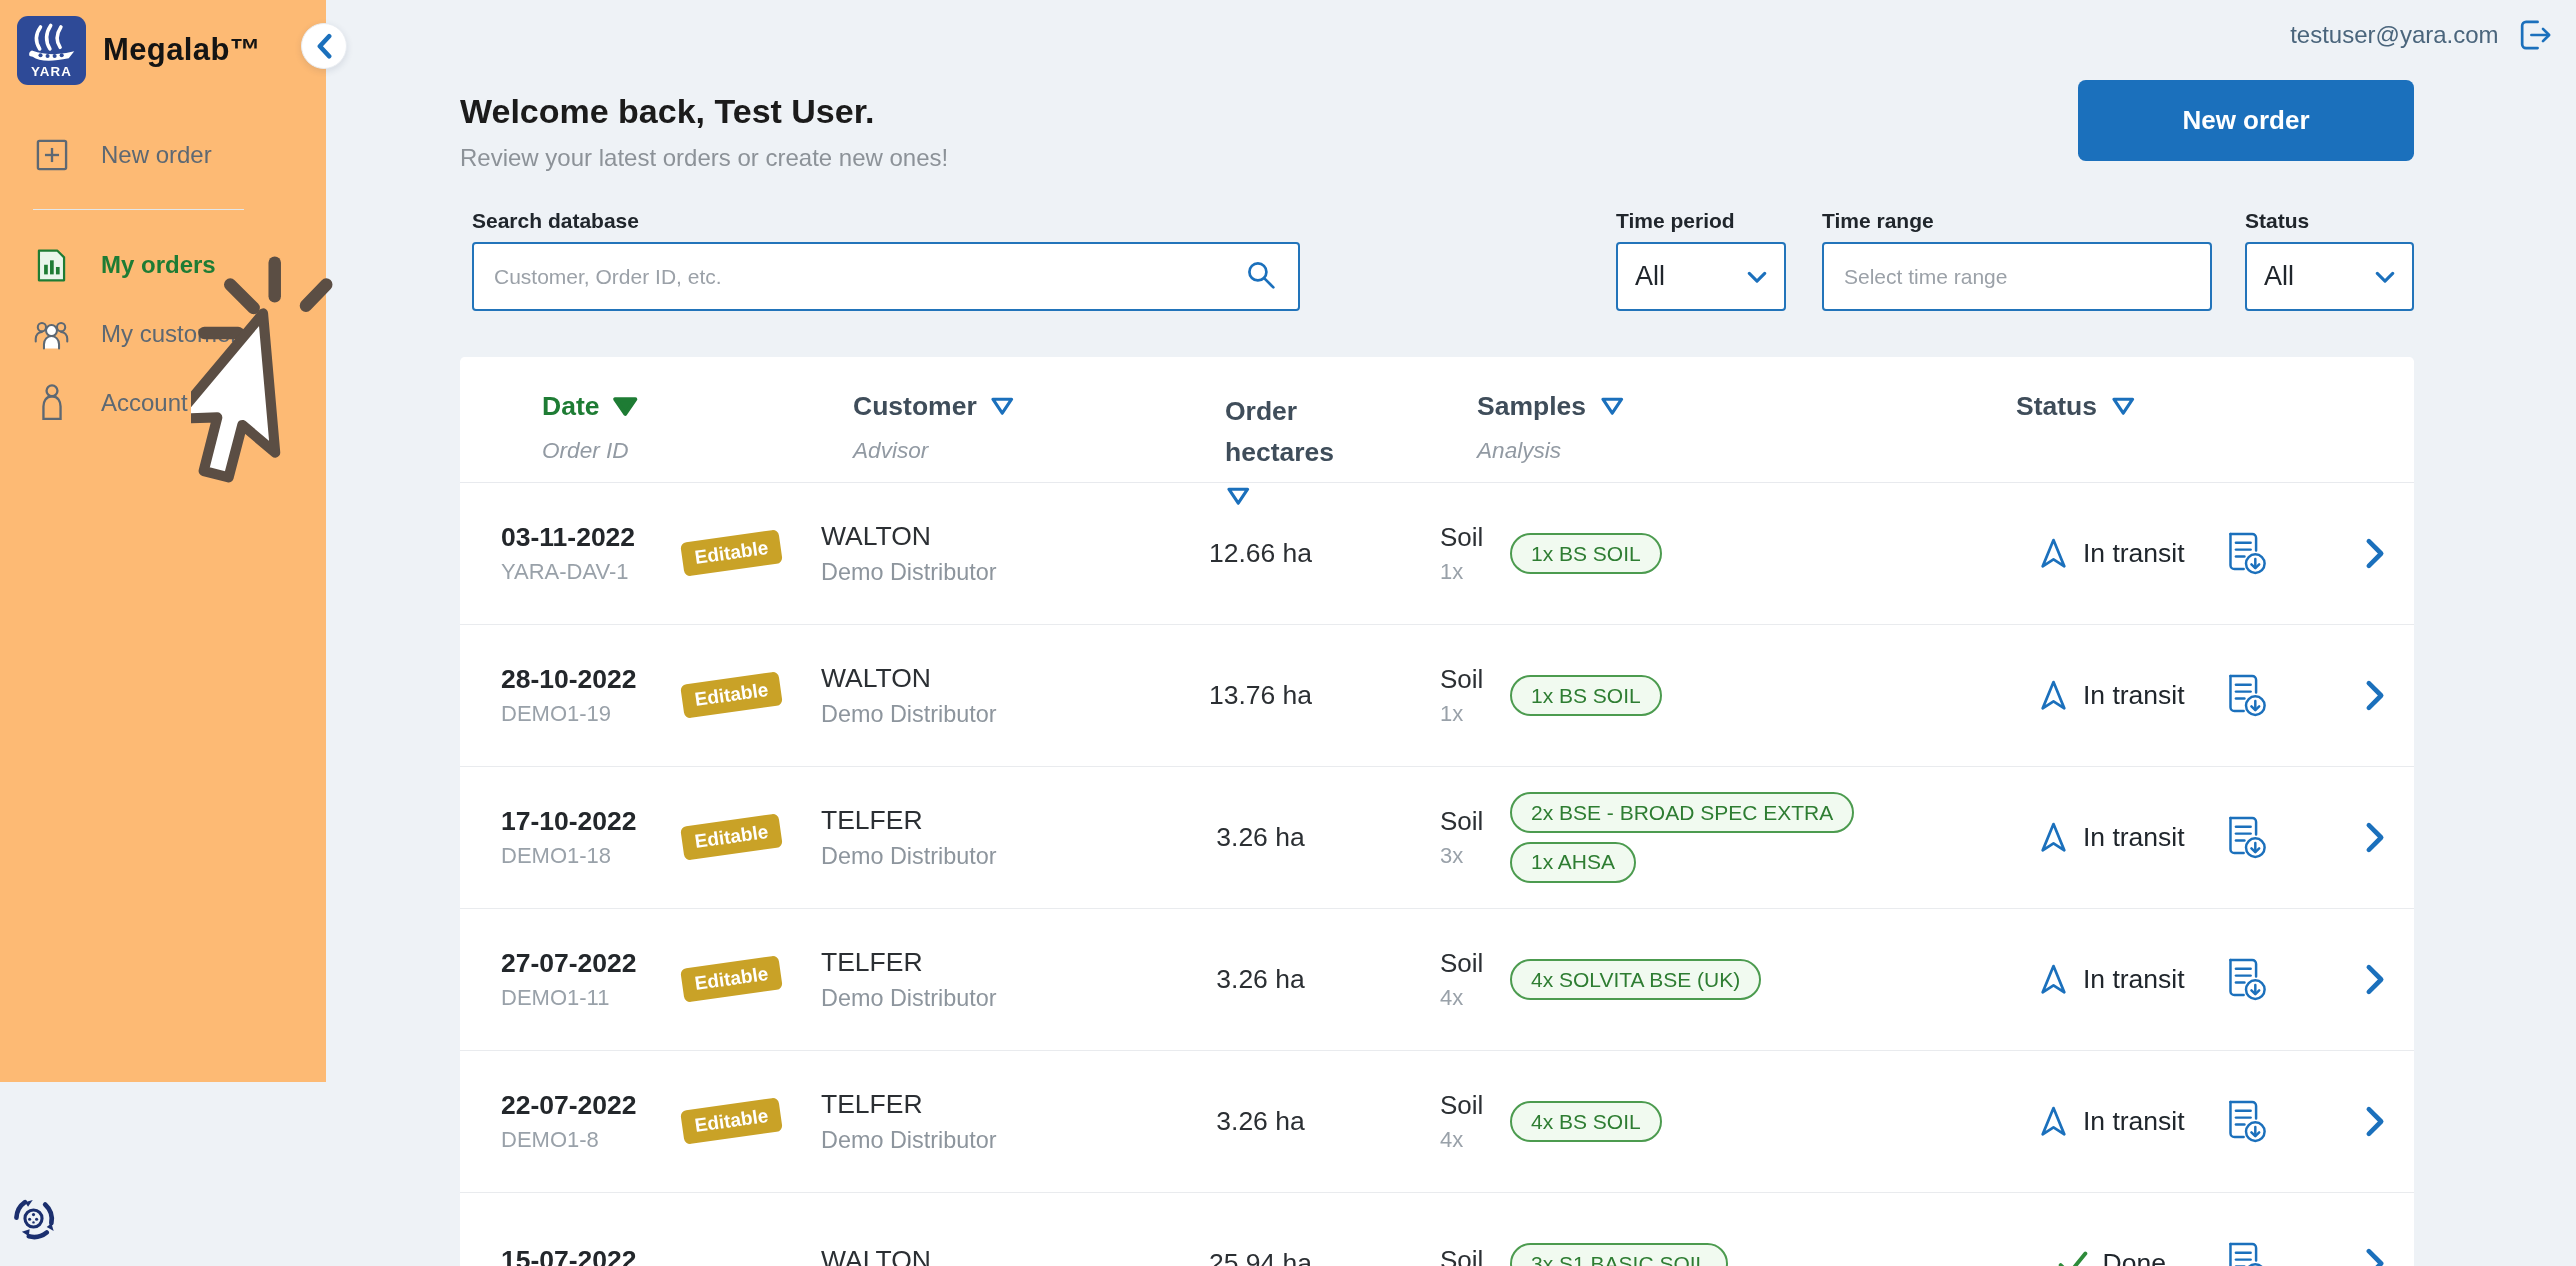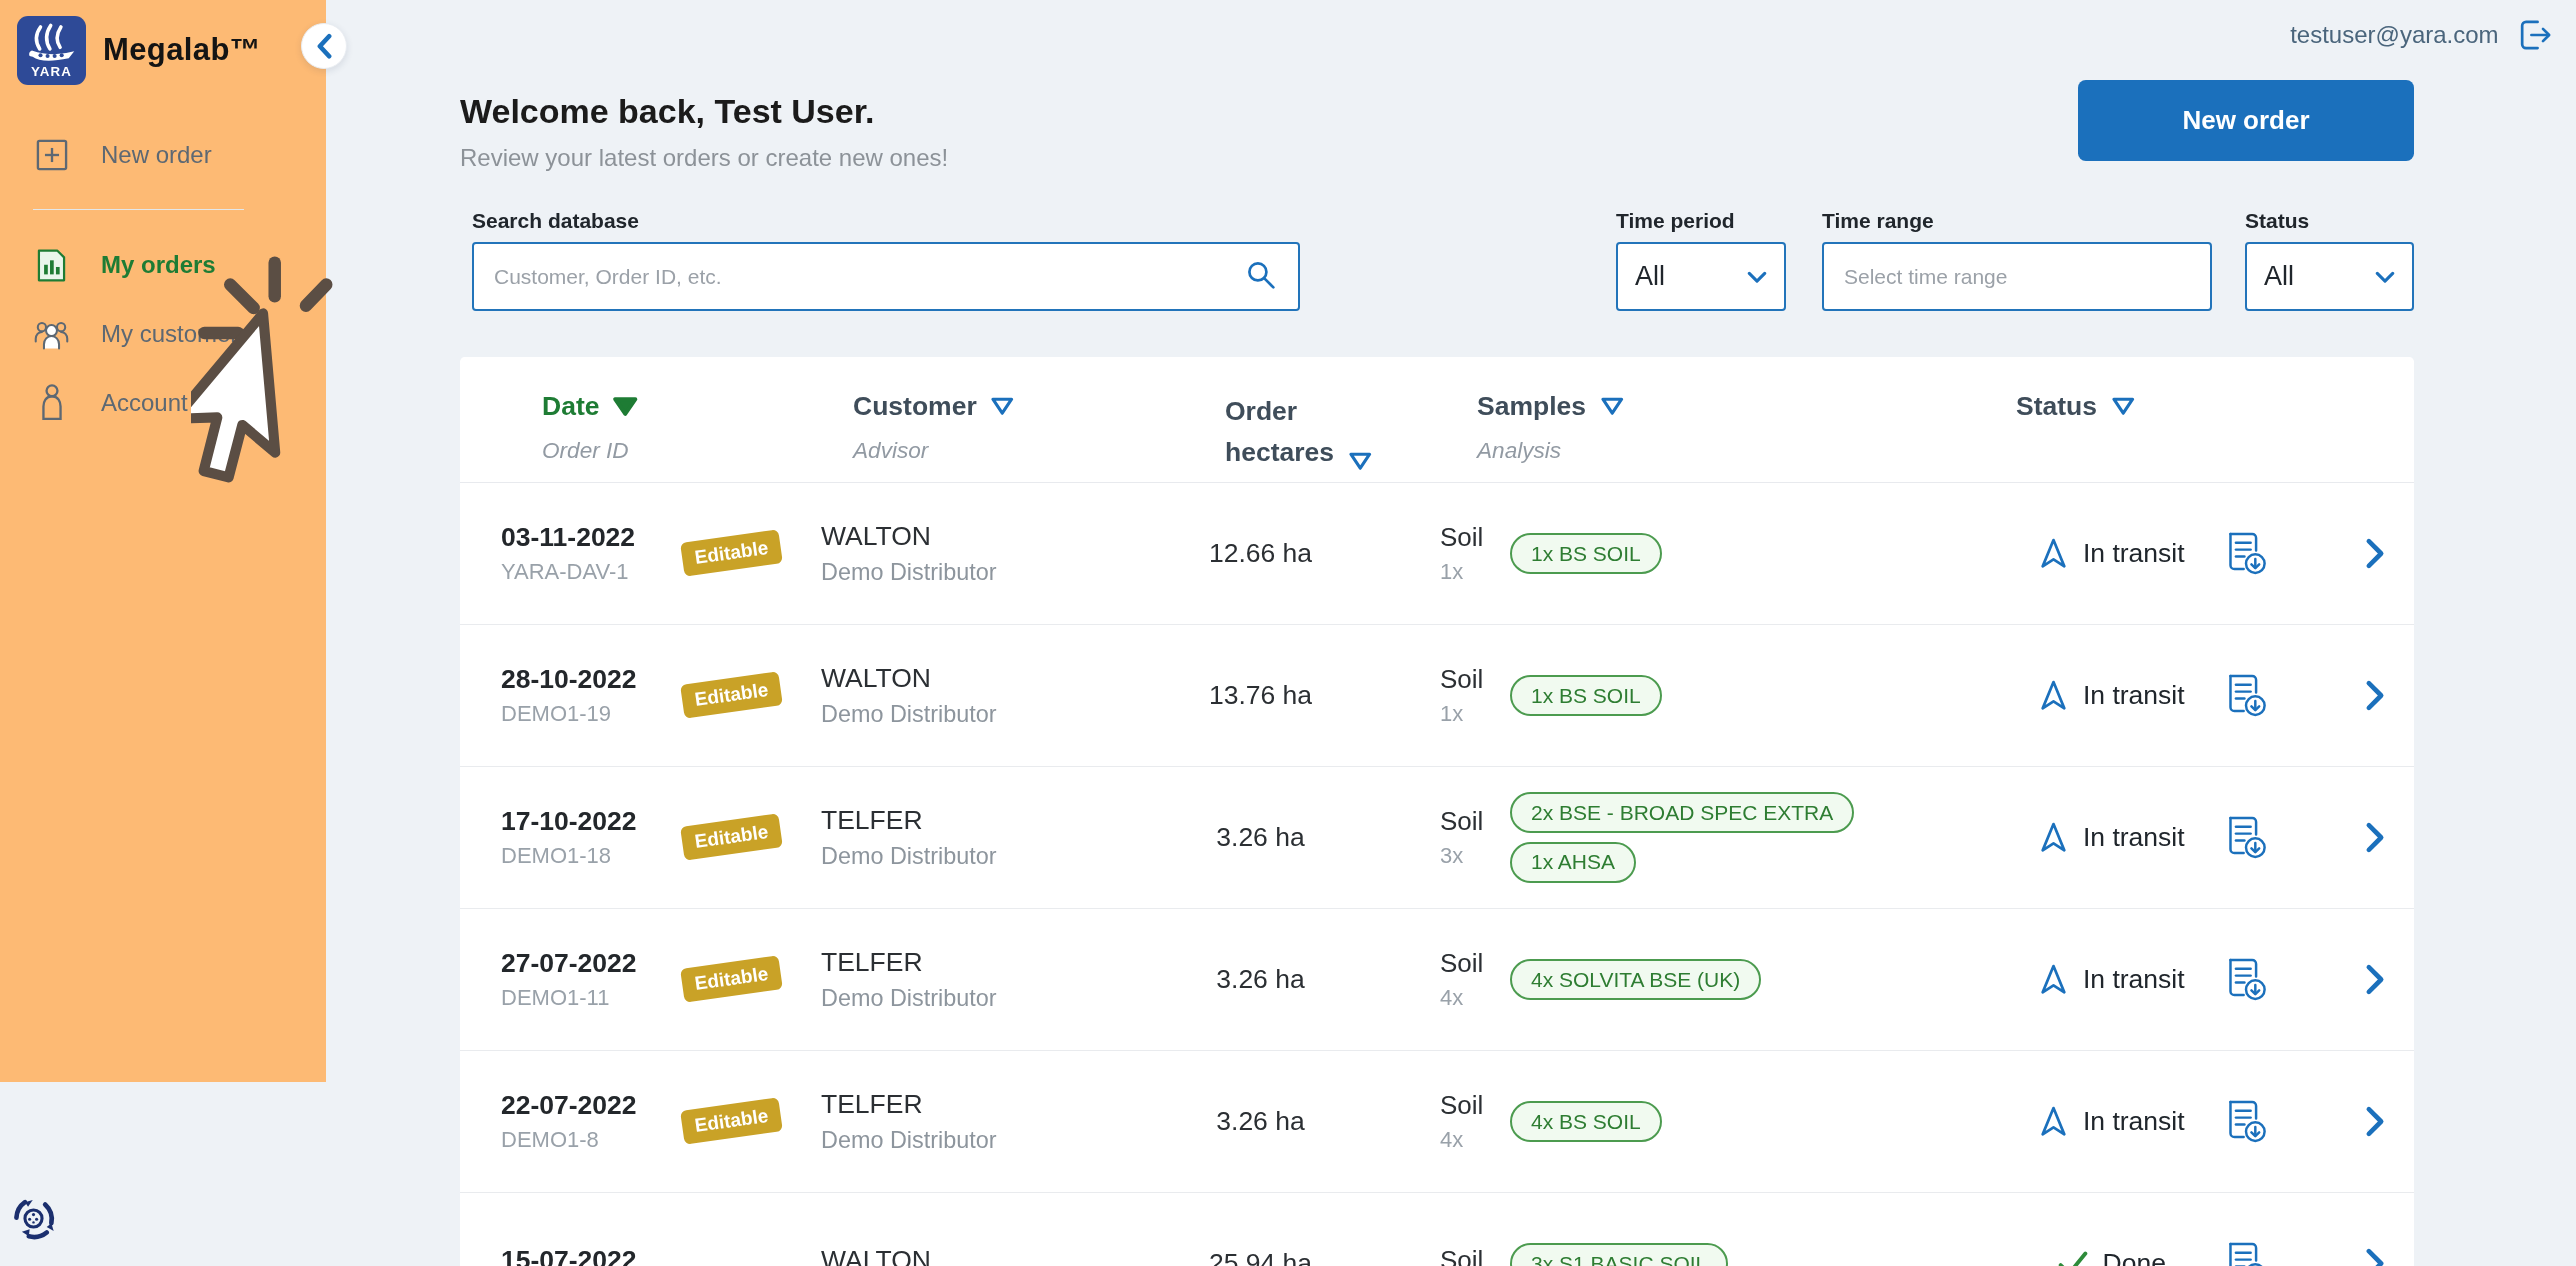--- a/index.html
+++ b/index.html
@@ -47,21 +47,21 @@
   .table-card{position:absolute;left:134px;right:162px;top:357px;background:#fff;border-radius:4.7px 4.7px 0 0;}
   .grid{display:grid;grid-template-columns:181px 139px 342px 195px 82px 70px 488px 226px 94px 1fr 47px;padding-left:41px;padding-right:15.6px;}
   .thead{height:125px;border-bottom:1.6px solid #e8eaee;align-items:start;}
   .th{padding-top:34px;display:flex;flex-direction:column;gap:15.6px;}
   .th-main{display:flex;align-items:center;gap:12.5px;font-size:26.5px;font-weight:bold;color:#3f4d5a;}
   .th-main.green{color:#1e7c34;}
   .th-sub{font-size:22.6px;color:#929aa3;font-style:italic;}
   .th-date{grid-column:1/3;padding-left:41px;}
   .th-customer{grid-column:3/4;padding-left:32px;}
   .th-hect{grid-column:4/6;padding-left:62px;}
-  .th-hect .th-main{align-items:flex-end;}
+  .th-hect .th-main{align-items:flex-start;flex-direction:column;}
   .hect-lines{line-height:1.55;}
   .th-samples{grid-column:6/8;padding-left:37px;justify-content:center;}
   .th-status{grid-column:8/9;padding-left:18px;}
 
   .row{height:141px;border-bottom:1.6px solid #e9ebee;align-items:center;}
   .cell{display:flex;flex-direction:column;gap:6.2px;justify-content:center;}
   .c-date .d1{font-size:26.5px;font-weight:bold;color:#23272b;}
   .c-date .d2{font-size:22px;color:#99a1a9;}
   .c-badge{align-items:flex-start;}
   .badge{background:#c9a227;color:#fff;font-size:19px;font-weight:bold;padding:6.2px 12.5px;border-radius:6.2px;transform:rotate(-8deg);}

